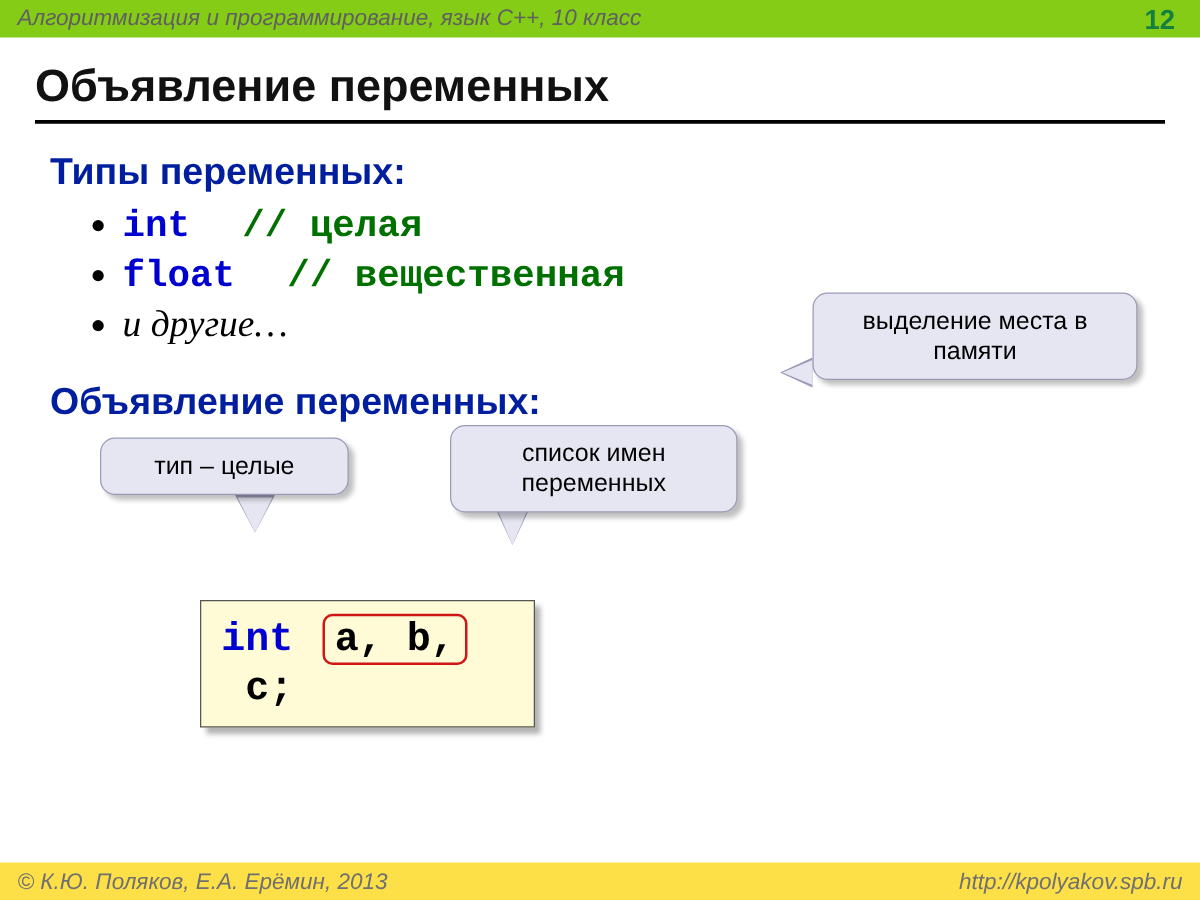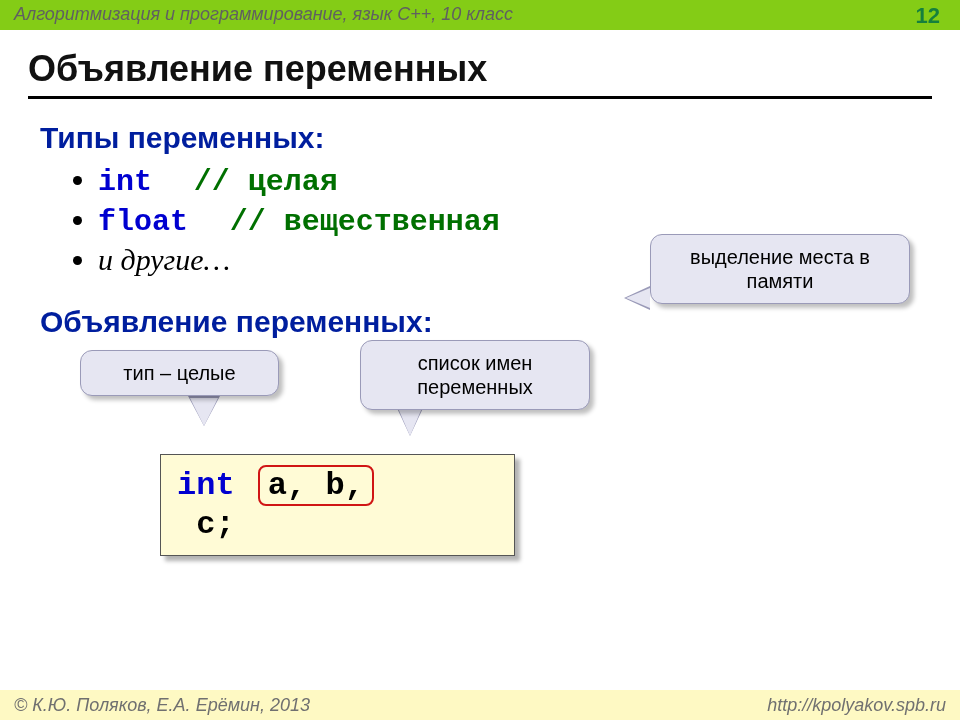--- a/index.html
+++ b/index.html
@@ -27,21 +27,21 @@
     display: flex;
     justify-content: space-between;
     align-items: flex-start;
   }
   .footer-bar {
     position: absolute;
     bottom: 0;
     left: 0;
     right: 0;
     height: 30px;
-    background: #fef9c3;
+    background: #fde047;
     color: #707070;
     font-style: italic;
     font-size: 18px;
     padding: 4px 14px;
     display: flex;
     justify-content: space-between;
     align-items: center;
   }
   .page-number {
     position: absolute;
@@ -99,23 +99,23 @@
     font-size: 20px;
     text-align: center;
     color: #000;
     line-height: 1.2;
   }
   .callout.c1 { top: 234px; right: 50px; width: 260px; }
   .callout.c2 { top: 350px; left: 80px; width: 199px; }
   .callout.c3 { top: 340px; left: 360px; width: 230px; }
   .codebox {
     position: absolute;
-    top: 454px;
+    top: 480px;
     left: 160px;
-    width: 355px;
+    width: 268px;
     background: #fffbd6;
     border: 1px solid #555;
     box-shadow: 5px 5px 4px rgba(0,0,0,0.3);
     padding: 10px 16px 12px 16px;
   }
   .codeline {
     font-family: "Courier New", monospace;
     font-size: 32px;
     font-weight: bold;
   }

